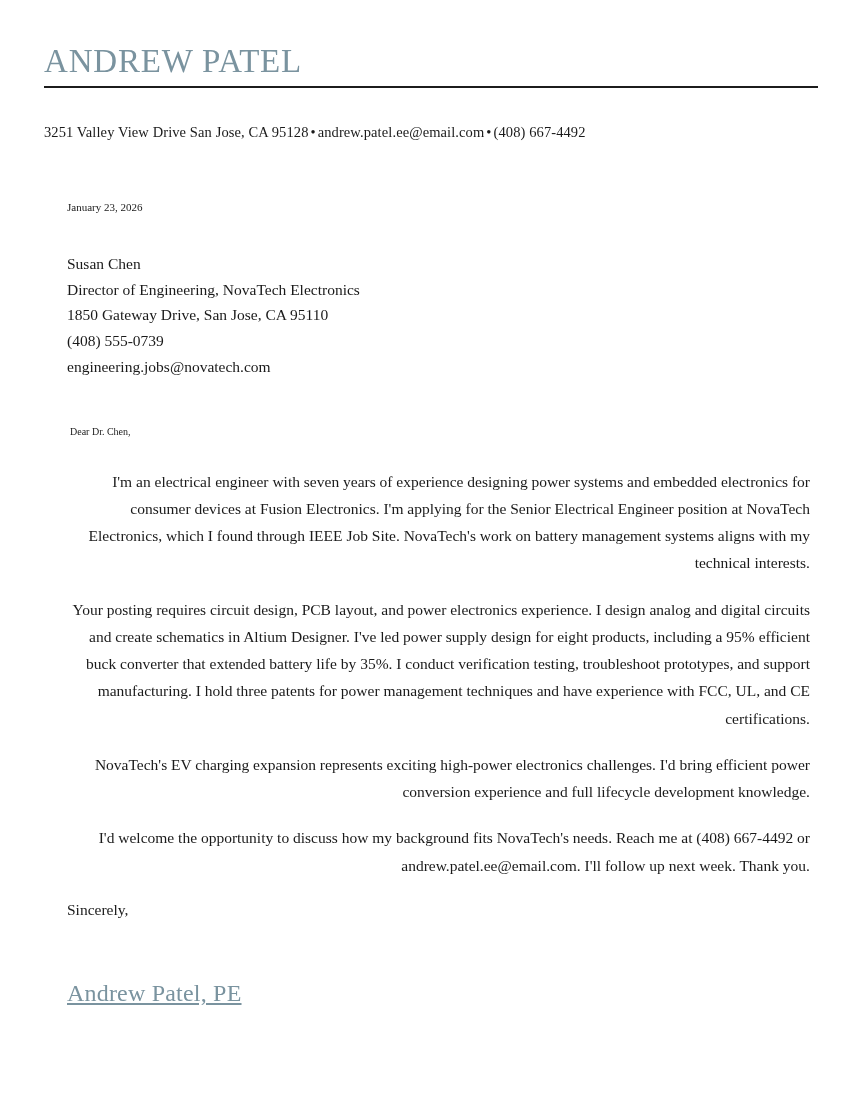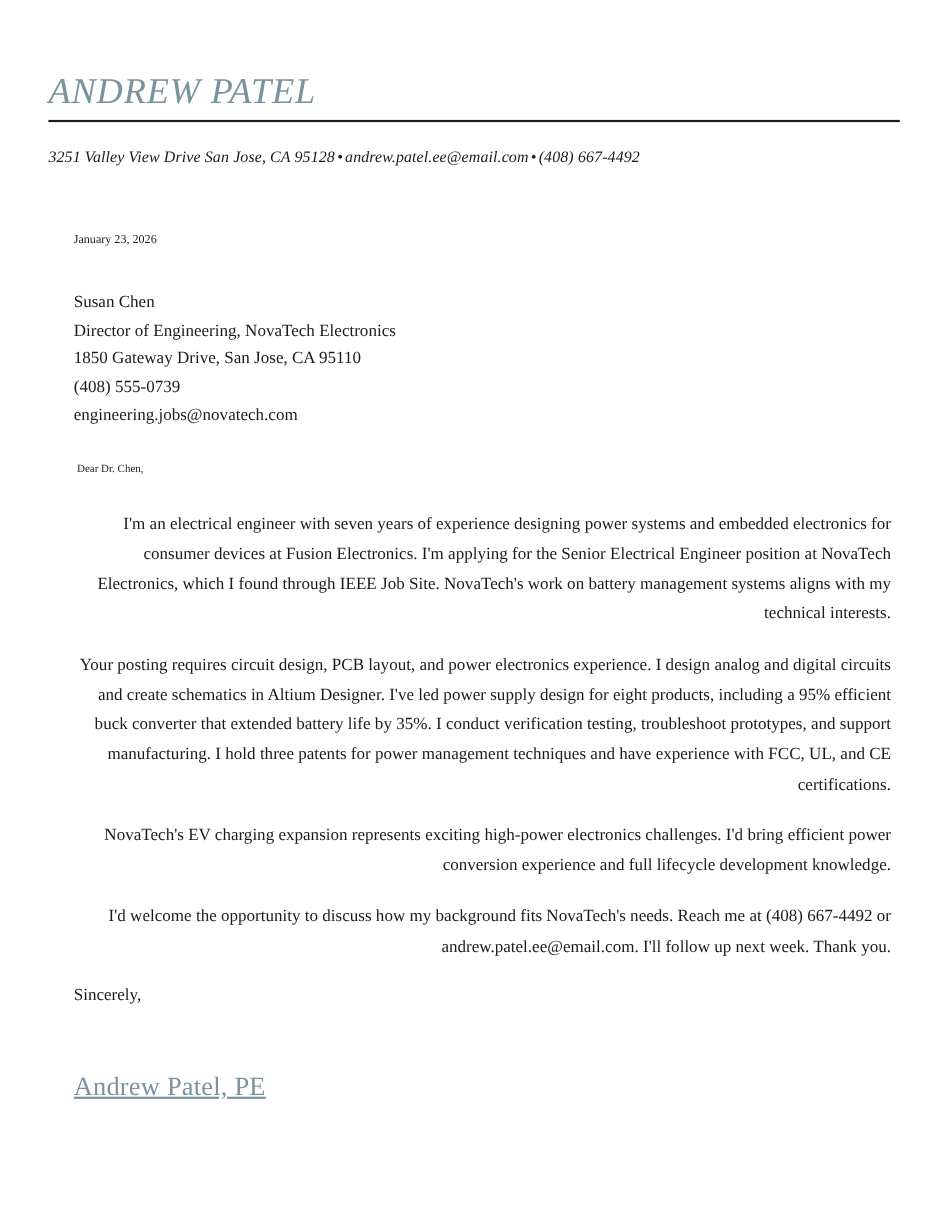--- a/index.html
+++ b/index.html
@@ -18,63 +18,62 @@
   .page {
     width: 850px;
     height: 1100px;
     box-sizing: border-box;
     padding: 0;
     position: relative;
   }
 
   
   .header {
-    padding: 67px 32px 0 44px;
-    font-style: italic;
+    padding: 44px 32px 0 44px;
   }
   .name {
     font-size: 33px;
     line-height: 1.08;
     font-weight: normal;
     color: #7a939f;
     letter-spacing: 0.8px;
     margin: 0 0 6px 0;
     font-family: "Liberation Serif", "DejaVu Serif", serif;
   }
   .rule {
     height: 0;
     border-top: 2px solid #1c1c1c;
     margin: 0 0 0 0;
     width: 774px;
   }
   .contact {
     font-size: 14.5px;
     line-height: 1.5;
     color: #1a1a1a;
-    margin-top: 22px;
+    margin-top: 34px;
     letter-spacing: 0.1px;
   }
   .contact .sep {
     padding: 0 2px;
   }
 
   
   .letter {
     padding: 0 40px 0 67px;
     margin-top: 56px;
   }
   .date {
     font-size: 11px;
     line-height: 1.6;
     margin: 0 0 34px 0;
   }
   .recipient {
     font-size: 15.5px;
     line-height: 1.66;
-    margin: 0 0 28px 0;
+    margin: 0 0 44px 0;
   }
   .recipient div {
     white-space: nowrap;
   }
   .salutation {
     font-size: 10px;
     line-height: 1.6;
     margin: 0 0 28px 3px;
   }
   .para {

